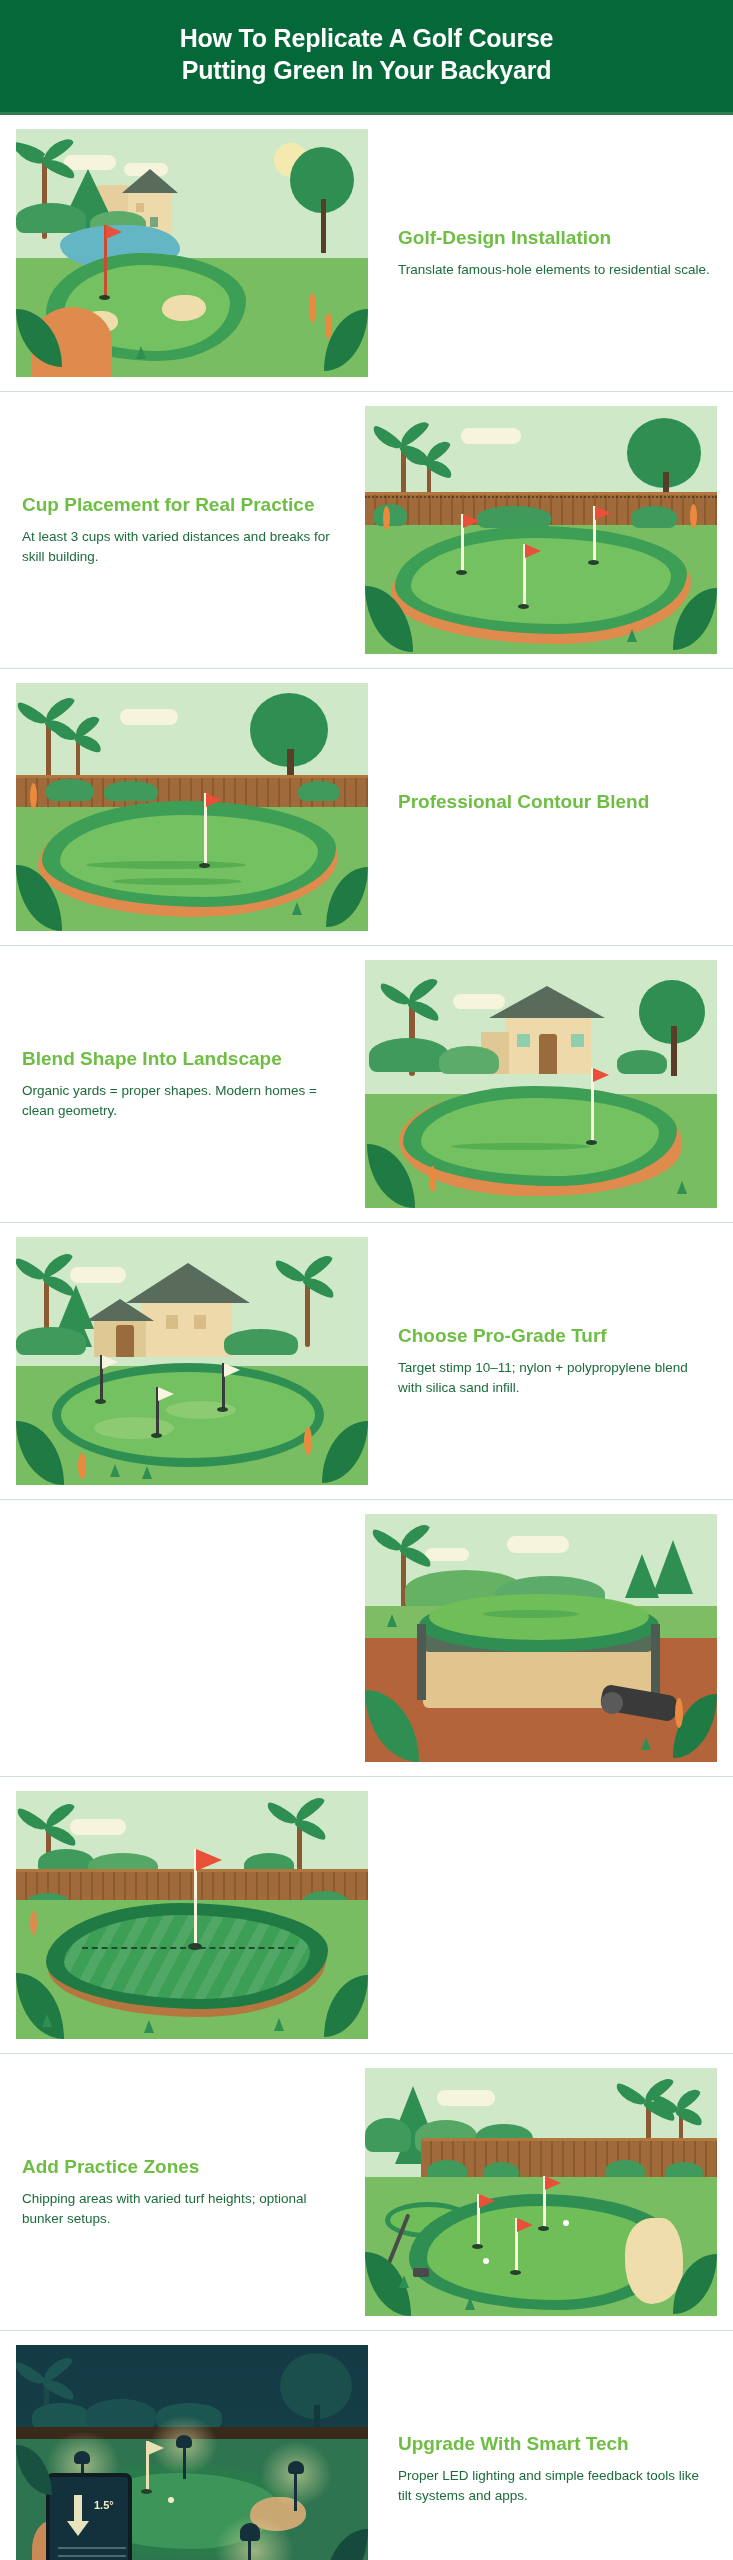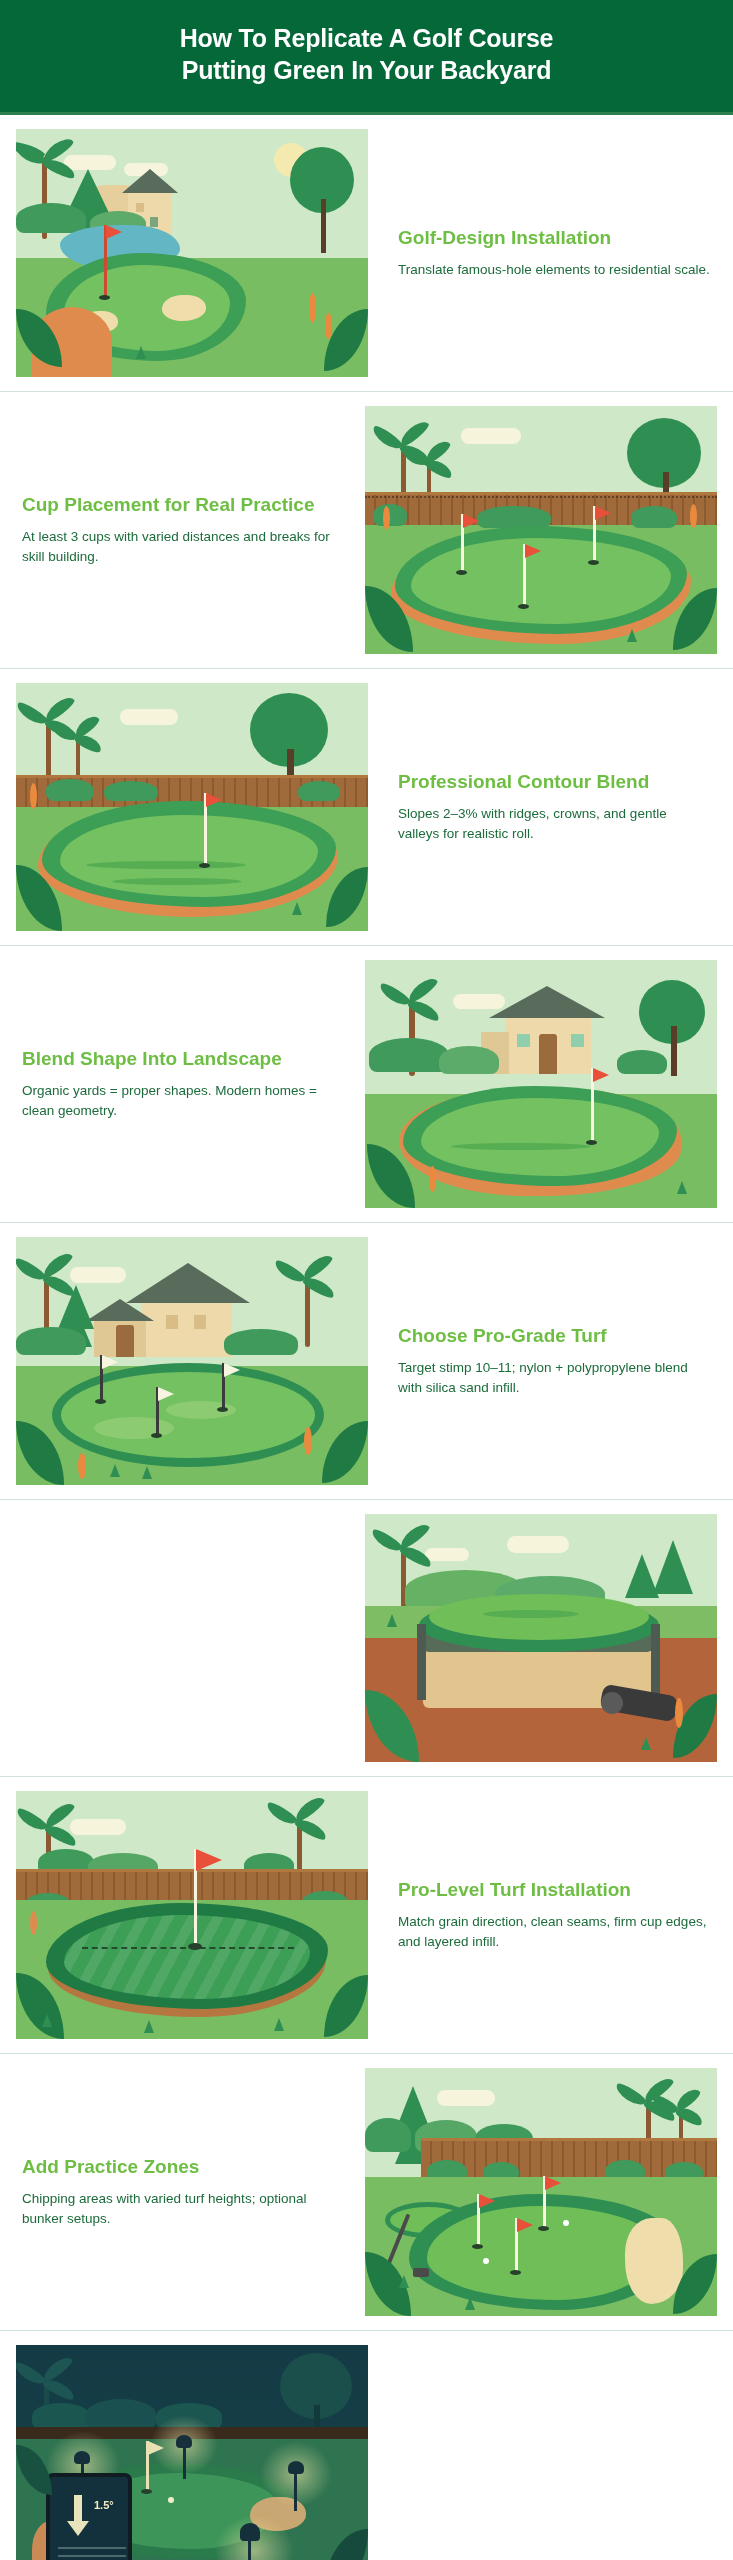--- a/index.html
+++ b/index.html
@@ -285,21 +285,20 @@
         <div class="flag" style="left:190px;top:110px;"></div>
         <div class="cup" style="left:183px;top:180px;"></div>
         <div class="leaf" style="left:0;bottom:0;width:46px;height:66px;"></div>
         <div class="leaf" style="right:0;bottom:4px;width:42px;height:60px;transform:scaleX(-1);"></div>
         <div class="reed" style="left:14px;top:100px;width:7px;height:26px;"></div>
         <div class="grass-tuft" style="right:66px;bottom:16px;"></div>
       </div>
     </div>
     <div class="txt">
       <h2>Professional Contour Blend</h2>
-      <p>Slopes 2–3% with ridges, crowns, and gentle valleys for realistic roll.</p>
     </div>
   </div>
 
   <div class="section reverse">
     <div class="illus-wrap">
       <div class="illus">
         <div class="sky"></div>
         <div class="cloud" style="left:88px;top:34px;width:52px;height:15px;"></div>
         <div class="palm-trunk" style="left:44px;top:40px;width:6px;height:76px;"></div>
         <div class="palm-top" style="left:26px;top:30px;width:42px;height:22px;">
@@ -460,24 +459,20 @@
         <div class="flagpole" style="left:178px;top:58px;height:100px;"></div>
         <div class="flag" style="left:180px;top:58px;border-top-width:11px;border-bottom-width:11px;border-left-width:26px;"></div>
         <div class="cup" style="left:172px;top:152px;width:14px;height:7px;"></div>
         <div class="leaf" style="left:0;bottom:0;width:48px;height:66px;"></div>
         <div class="leaf" style="right:0;bottom:2px;width:44px;height:62px;transform:scaleX(-1);"></div>
         <div class="reed" style="left:14px;top:120px;width:7px;height:24px;background:#e08b4e;"></div>
         <div class="grass-tuft" style="left:26px;bottom:12px;"></div>
         <div class="grass-tuft" style="left:128px;bottom:6px;"></div>
         <div class="grass-tuft" style="right:84px;bottom:8px;"></div>
       </div>
-    </div>
-    <div class="txt">
-      <h2>Pro-Level Turf Installation</h2>
-      <p>Match grain direction, clean seams, firm cup edges, and layered infill.</p>
     </div>
   </div>
 
   <div class="section reverse">
     <div class="illus-wrap">
       <div class="illus">
         <div class="sky"></div>
         <div class="cloud" style="left:72px;top:22px;width:58px;height:16px;"></div>
         <div class="pine" style="left:26px;top:18px;border-left-width:22px;border-right-width:22px;border-bottom-width:56px;"></div>
         <div class="pine" style="left:30px;top:50px;border-left-width:19px;border-right-width:19px;border-bottom-width:46px;"></div>
@@ -580,15 +575,19 @@
           <div style="position:absolute;left:8px;top:70px;width:68px;height:2px;background:#4c6a6e;"></div>
           <div style="position:absolute;left:8px;top:78px;width:68px;height:2px;background:#4c6a6e;"></div>
 
         </div>
 
         <div class="leaf" style="right:0;bottom:0;width:44px;height:64px;background:#164a3c;transform:scaleX(-1);"></div>
         <div class="leaf" style="left:0;top:100px;width:36px;height:50px;background:#18513f;"></div>
 
       </div>
     </div>
+    <div class="txt">
+      <h2>Upgrade With Smart Tech</h2>
+      <p>Proper LED lighting and simple feedback tools like tilt systems and apps.</p>
+    </div>
   </div>
 
 </div>
 
 </body></html>

